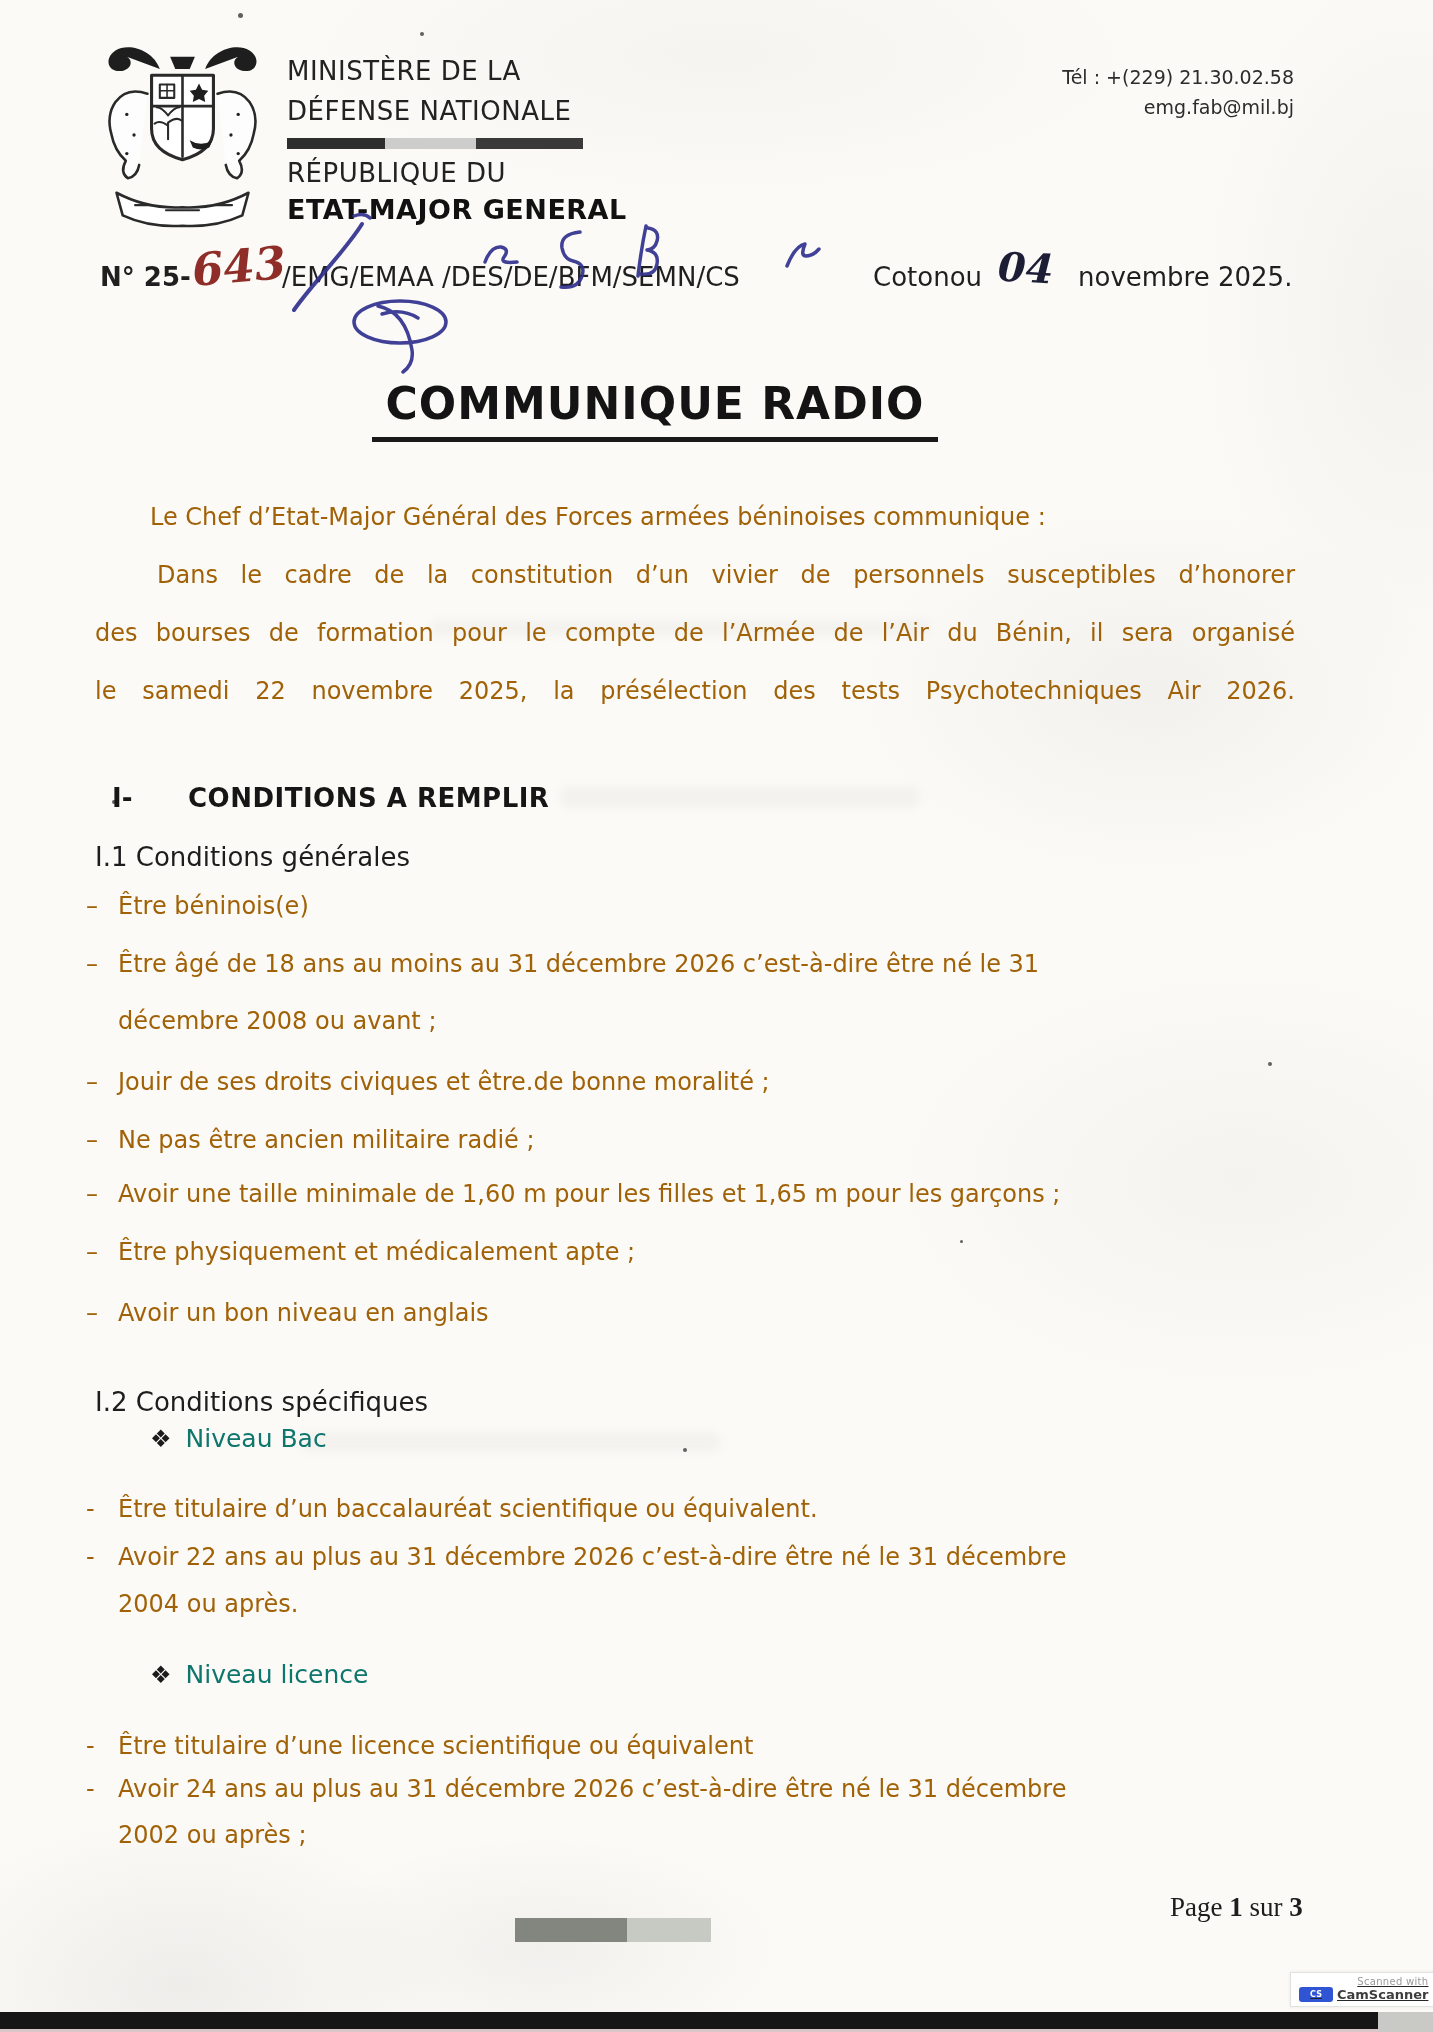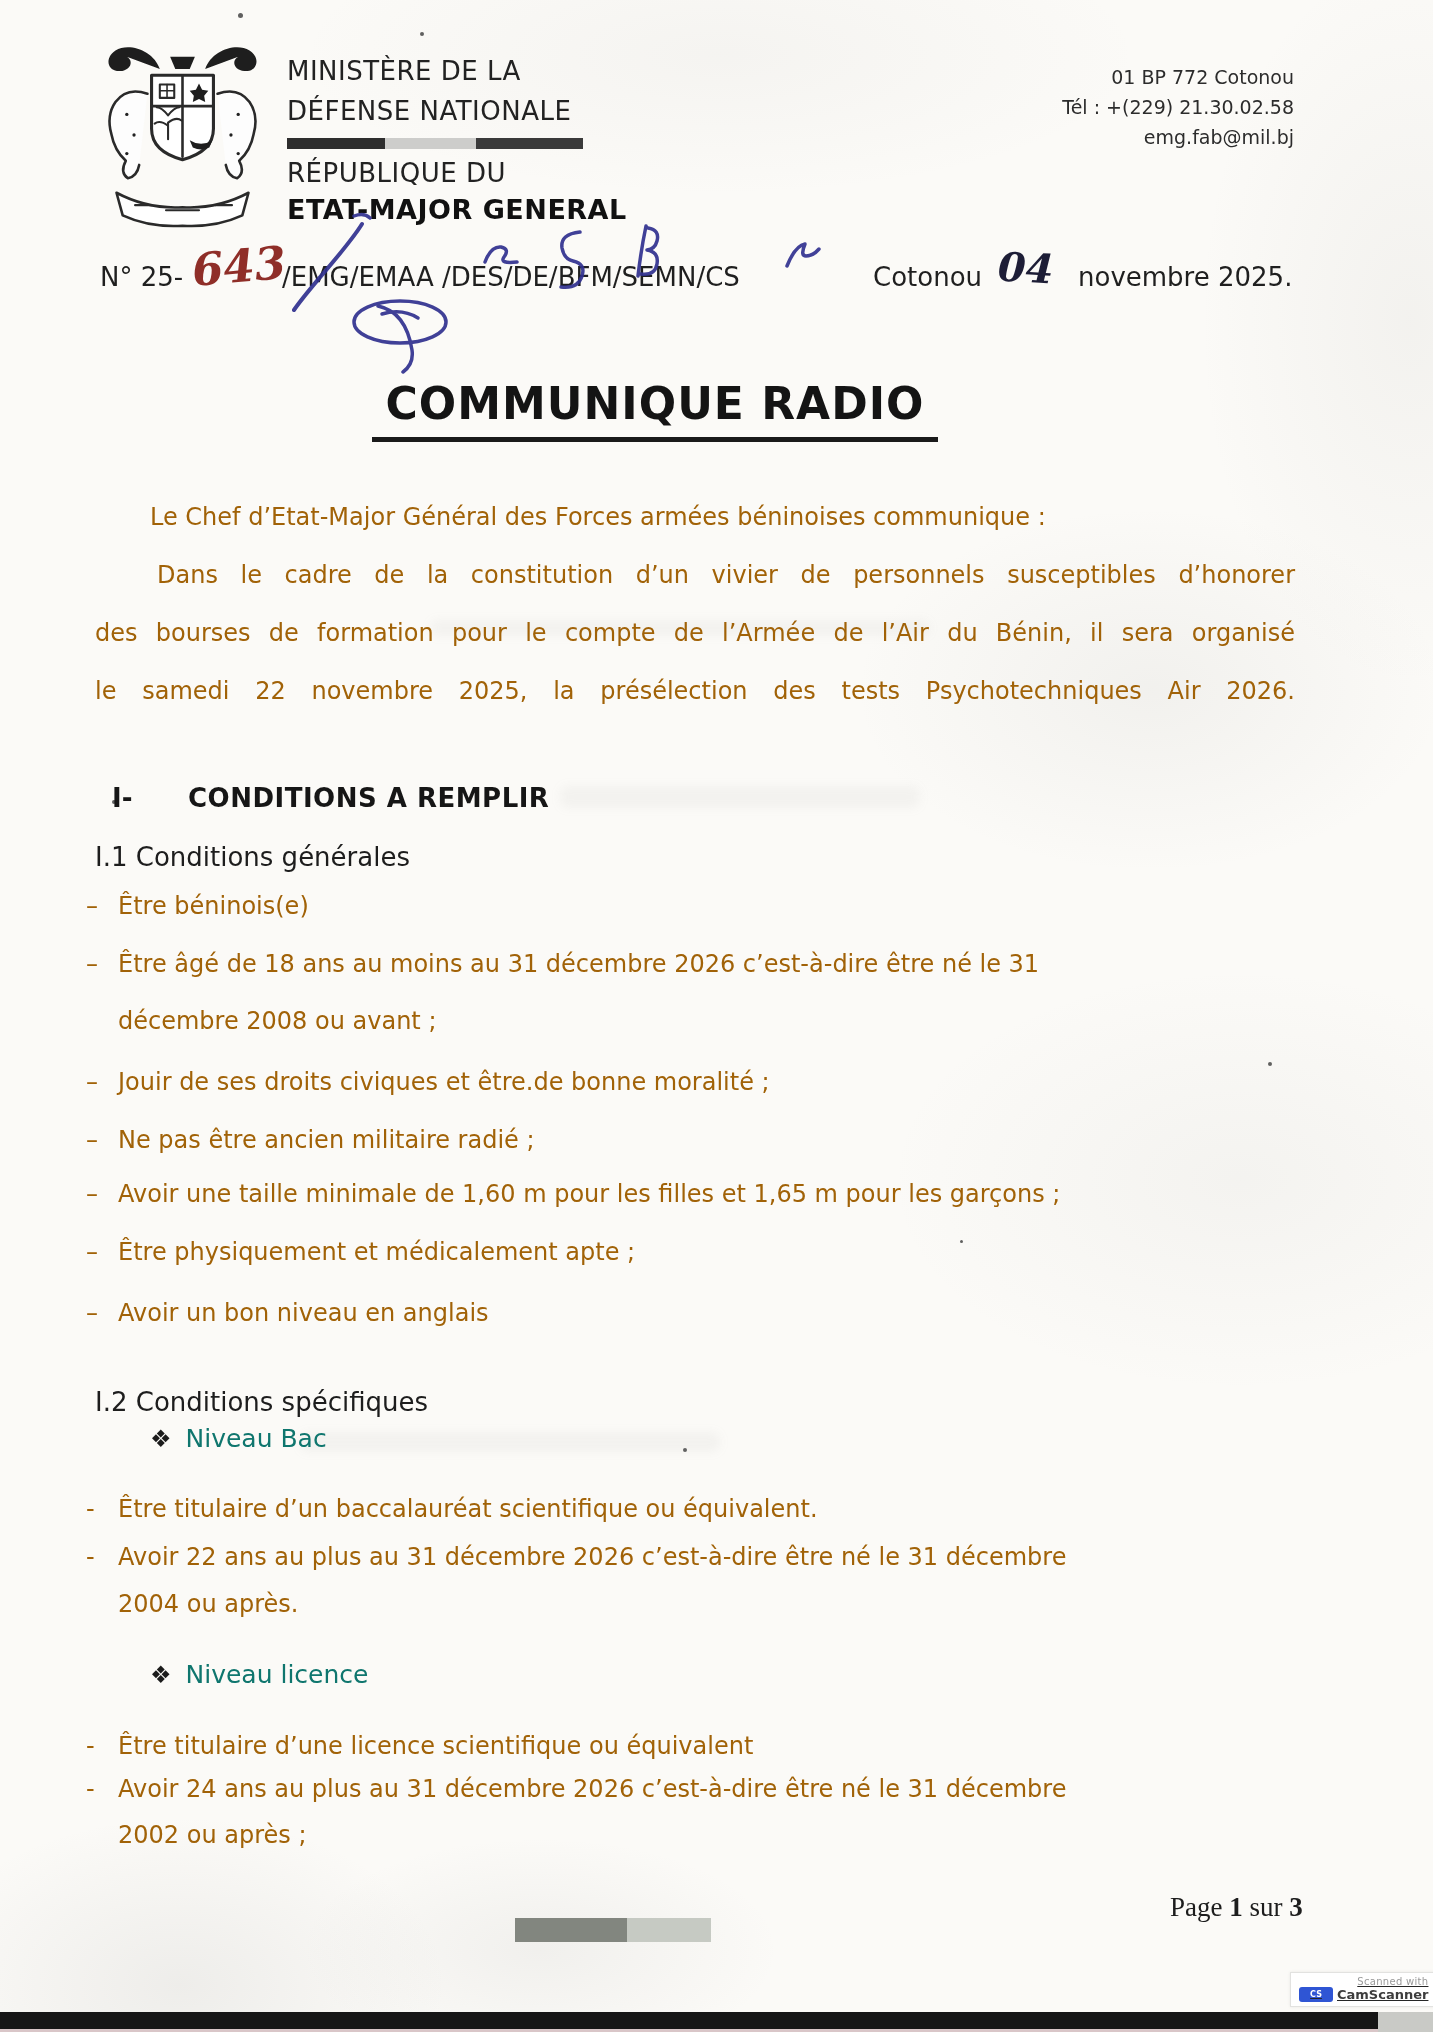--- a/index.html
+++ b/index.html
@@ -18,21 +18,21 @@
   .speck{position:absolute;width:5px;height:5px;border-radius:50%;background:#3a3a3a;opacity:.8;}
 
   
   .min-line{font-size:26px;letter-spacing:.5px;color:#222;}
   .min-bar{background:linear-gradient(90deg,#2e2e2e 0 33%,#cdcdcb 33% 64%,#3a3a3a 64% 100%);}
   .staff{font-weight:bold;font-size:27px;letter-spacing:.5px;color:#111;}
   .contact{font-size:19px;line-height:30px;text-align:right;color:#2c2c2c;}
 
   
   .ref{font-size:26px;color:#1f1f1f;}
-  .ref-b{font-weight:normal;}
+  .ref-b{font-weight:bold;}
   .hand-red{font-family:"DejaVu Serif",serif;font-style:italic;font-weight:bold;font-size:45px;
             color:#8f2e28;transform:rotate(-5deg);}
   .hand-ink{font-family:"DejaVu Serif",serif;font-style:italic;font-weight:600;font-size:40px;
             color:#1d1d36;transform:rotate(3deg);}
 
   
   .title-wrap{left:255px;top:378px;width:800px;text-align:center;}
   .title{display:inline-block;font-size:44px;font-weight:bold;letter-spacing:1px;color:#141414;
          border-bottom:5px solid #1a1a1a;padding:0 14px 8px;}
 
@@ -102,21 +102,20 @@
   </g>
 </svg>
 
 <div class="line min-line" style="left:287px;top:56px;">MINISTÈRE DE LA</div>
 <div class="line min-line" style="left:287px;top:96px;">DÉFENSE NATIONALE</div>
 <div class="abs min-bar" style="left:287px;top:138px;width:296px;height:11px;"></div>
 <div class="line min-line" style="left:287px;top:158px;">RÉPUBLIQUE DU</div>
 <div class="line staff" style="left:287px;top:194px;">ETAT-MAJOR GENERAL</div>
 
 <div class="abs contact" style="right:139px;top:62px;width:420px;">
-  <div>01 BP 772 Cotonou</div>
   <div>Tél : +(229) 21.30.02.58</div>
   <div>emg.fab@mil.bj</div>
 </div>
 
 <div class="line ref ref-b" style="left:100px;top:262px;">N° 25-</div>
 <div class="line hand-red" style="left:192px;top:240px;">643</div>
 <div class="line ref" style="left:282px;top:262px;">/EMG/EMAA /DES/DE/BFM/SEMN/CS</div>
 <div class="line ref" style="left:873px;top:262px;">Cotonou</div>
 <div class="line hand-ink" style="left:998px;top:244px;">04</div>
 <div class="line ref" style="left:1078px;top:262px;">novembre 2025.</div>

